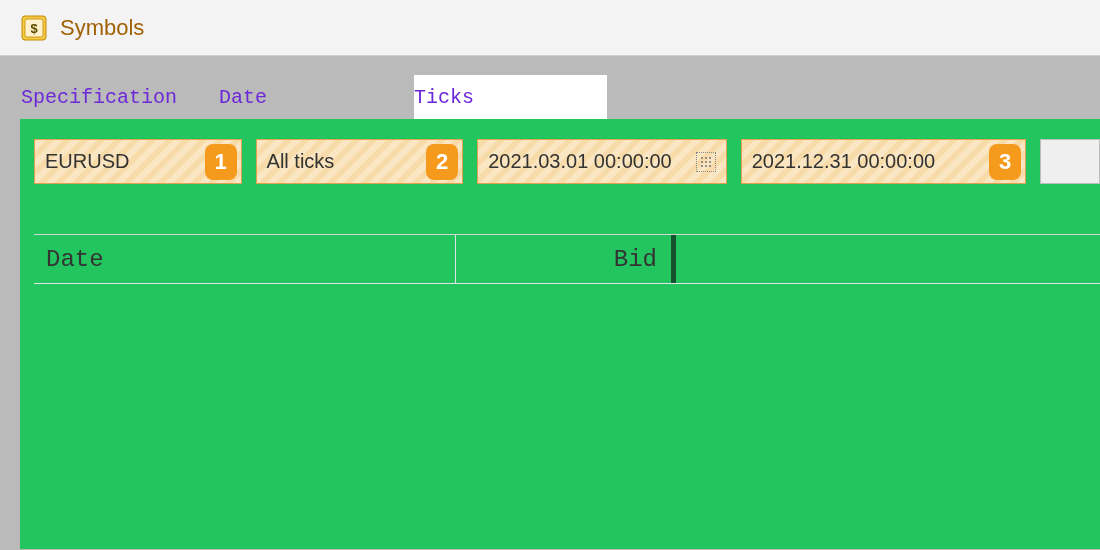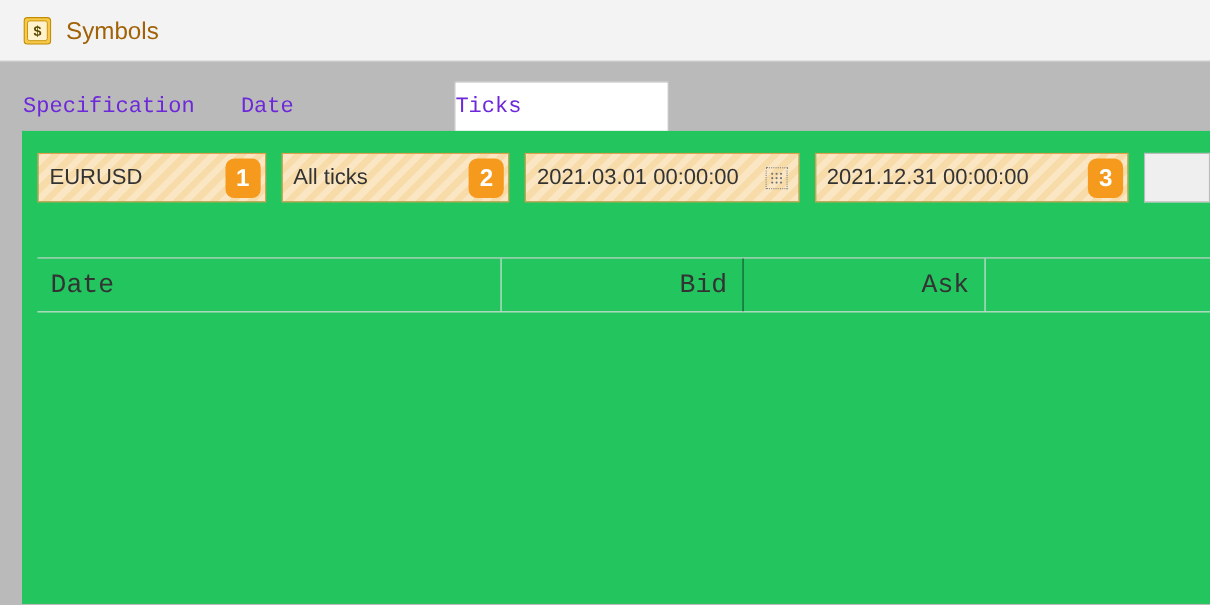--- a/index.html
+++ b/index.html
@@ -148,21 +148,21 @@
     }
     .grid-head {
       display: flex;
       height: 48px;
       align-items: center;
       font-size: 24px;
       color: #333;
       font-family: Liberation Mono, monospace;
     }
     .col-date { width: 422px; padding-left: 12px; border-right: 1px solid #e2e2e2; height:100%; display:flex; align-items:center;}
-    .col-bid  { width: 220px; text-align: right; padding-right: 14px; border-right: 1px solid #14532d; height:100%; display:flex; align-items:center; justify-content:flex-end;}
+    .col-bid  { width: 220px; text-align: right; padding-right: 14px; border-right: 5px solid #14532d; height:100%; display:flex; align-items:center; justify-content:flex-end;}
     .col-ask  { width: 220px; text-align: right; padding-right: 14px; border-right: 1px solid #e2e2e2; height:100%; display:flex; align-items:center; justify-content:flex-end;}
     .grid-body {
       height: 250px;
       border-top: 1px solid #e2e2e2;
     }
   </style>
 </head>
 <body>
 
 <div class="titlebar">
@@ -231,21 +231,18 @@
     </div>
 
     <div class="grid">
       <div class="grid-head">
         <div class="col-date">
           <span>Date</span>
         </div>
         <div class="col-bid">
           <span>Bid</span>
         </div>
-        <div class="col-ask">
-          <span>Ask</span>
-        </div>
       </div>
       <div class="grid-body"></div>
     </div>
 
   </div>
 </div>
 
 </body></html>

